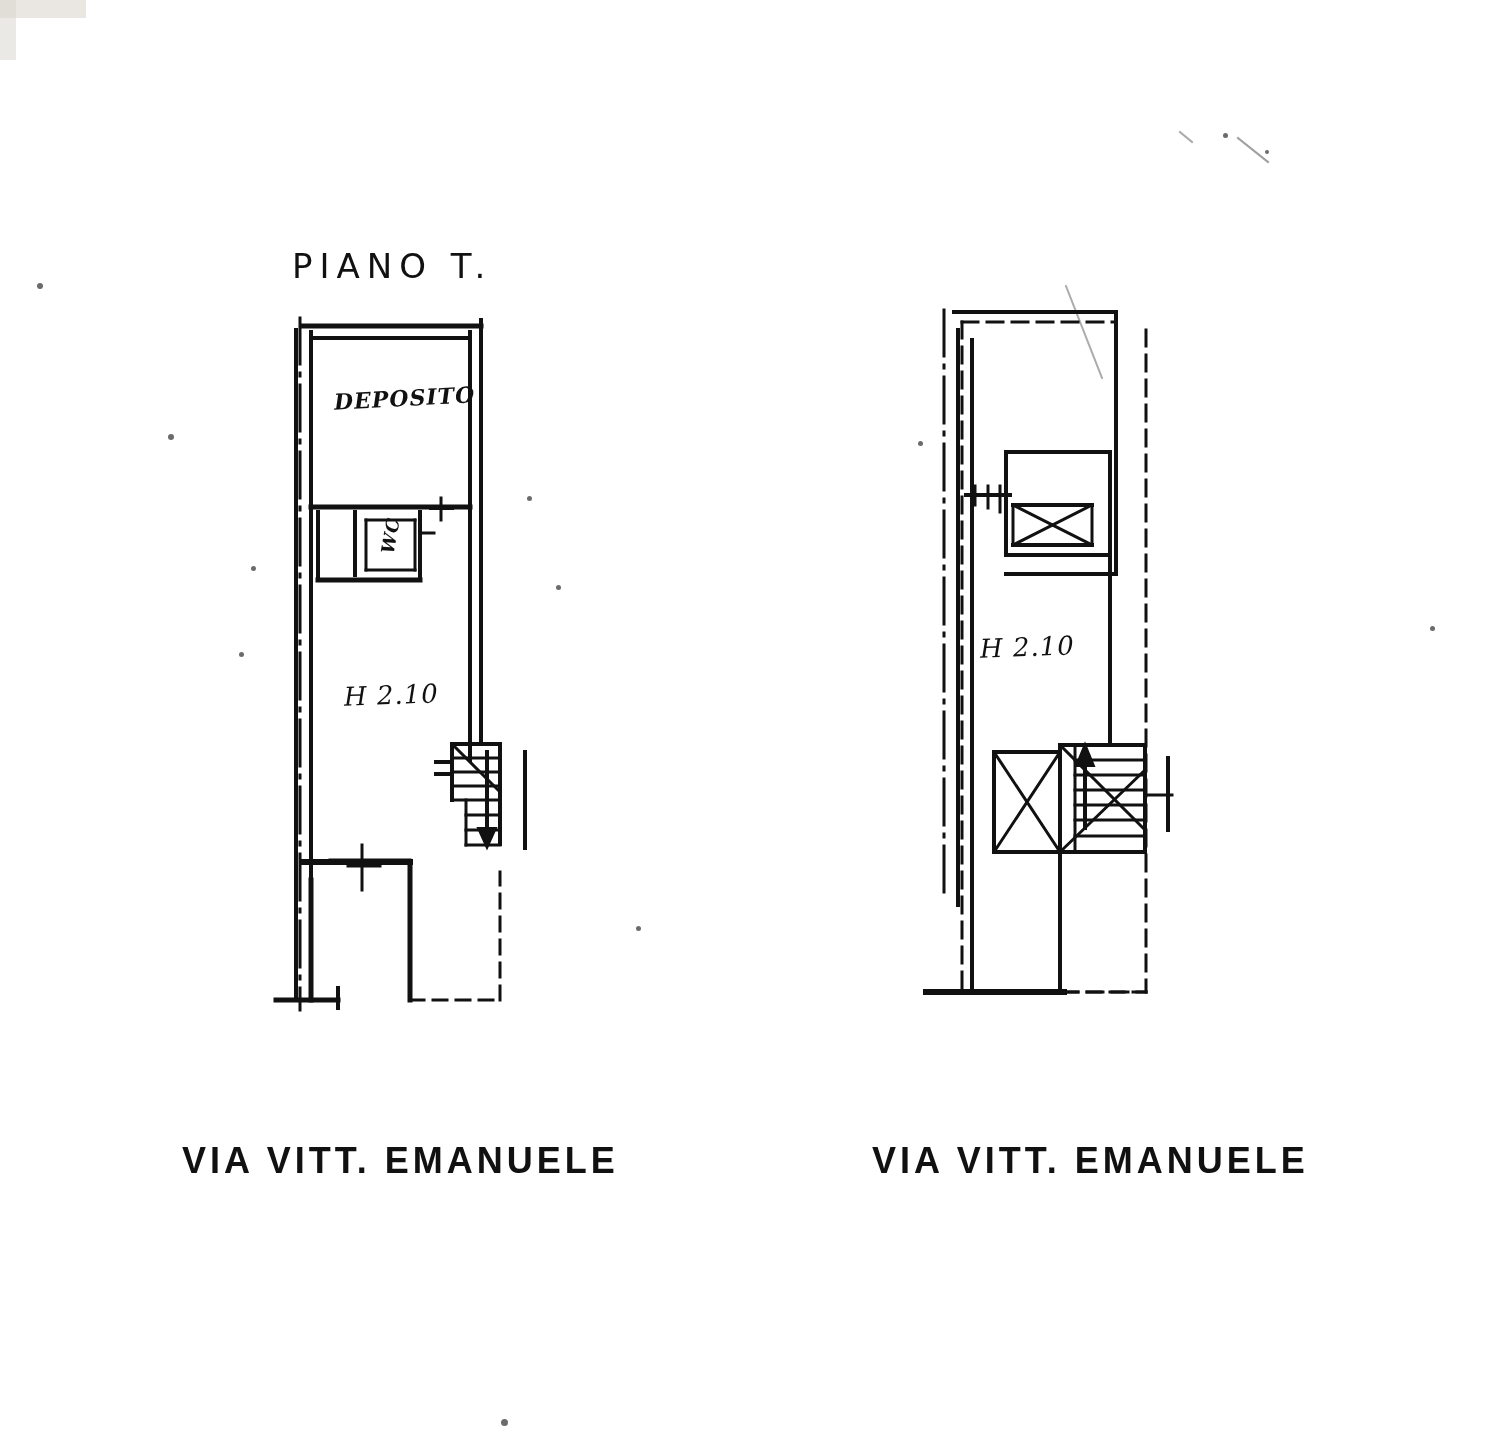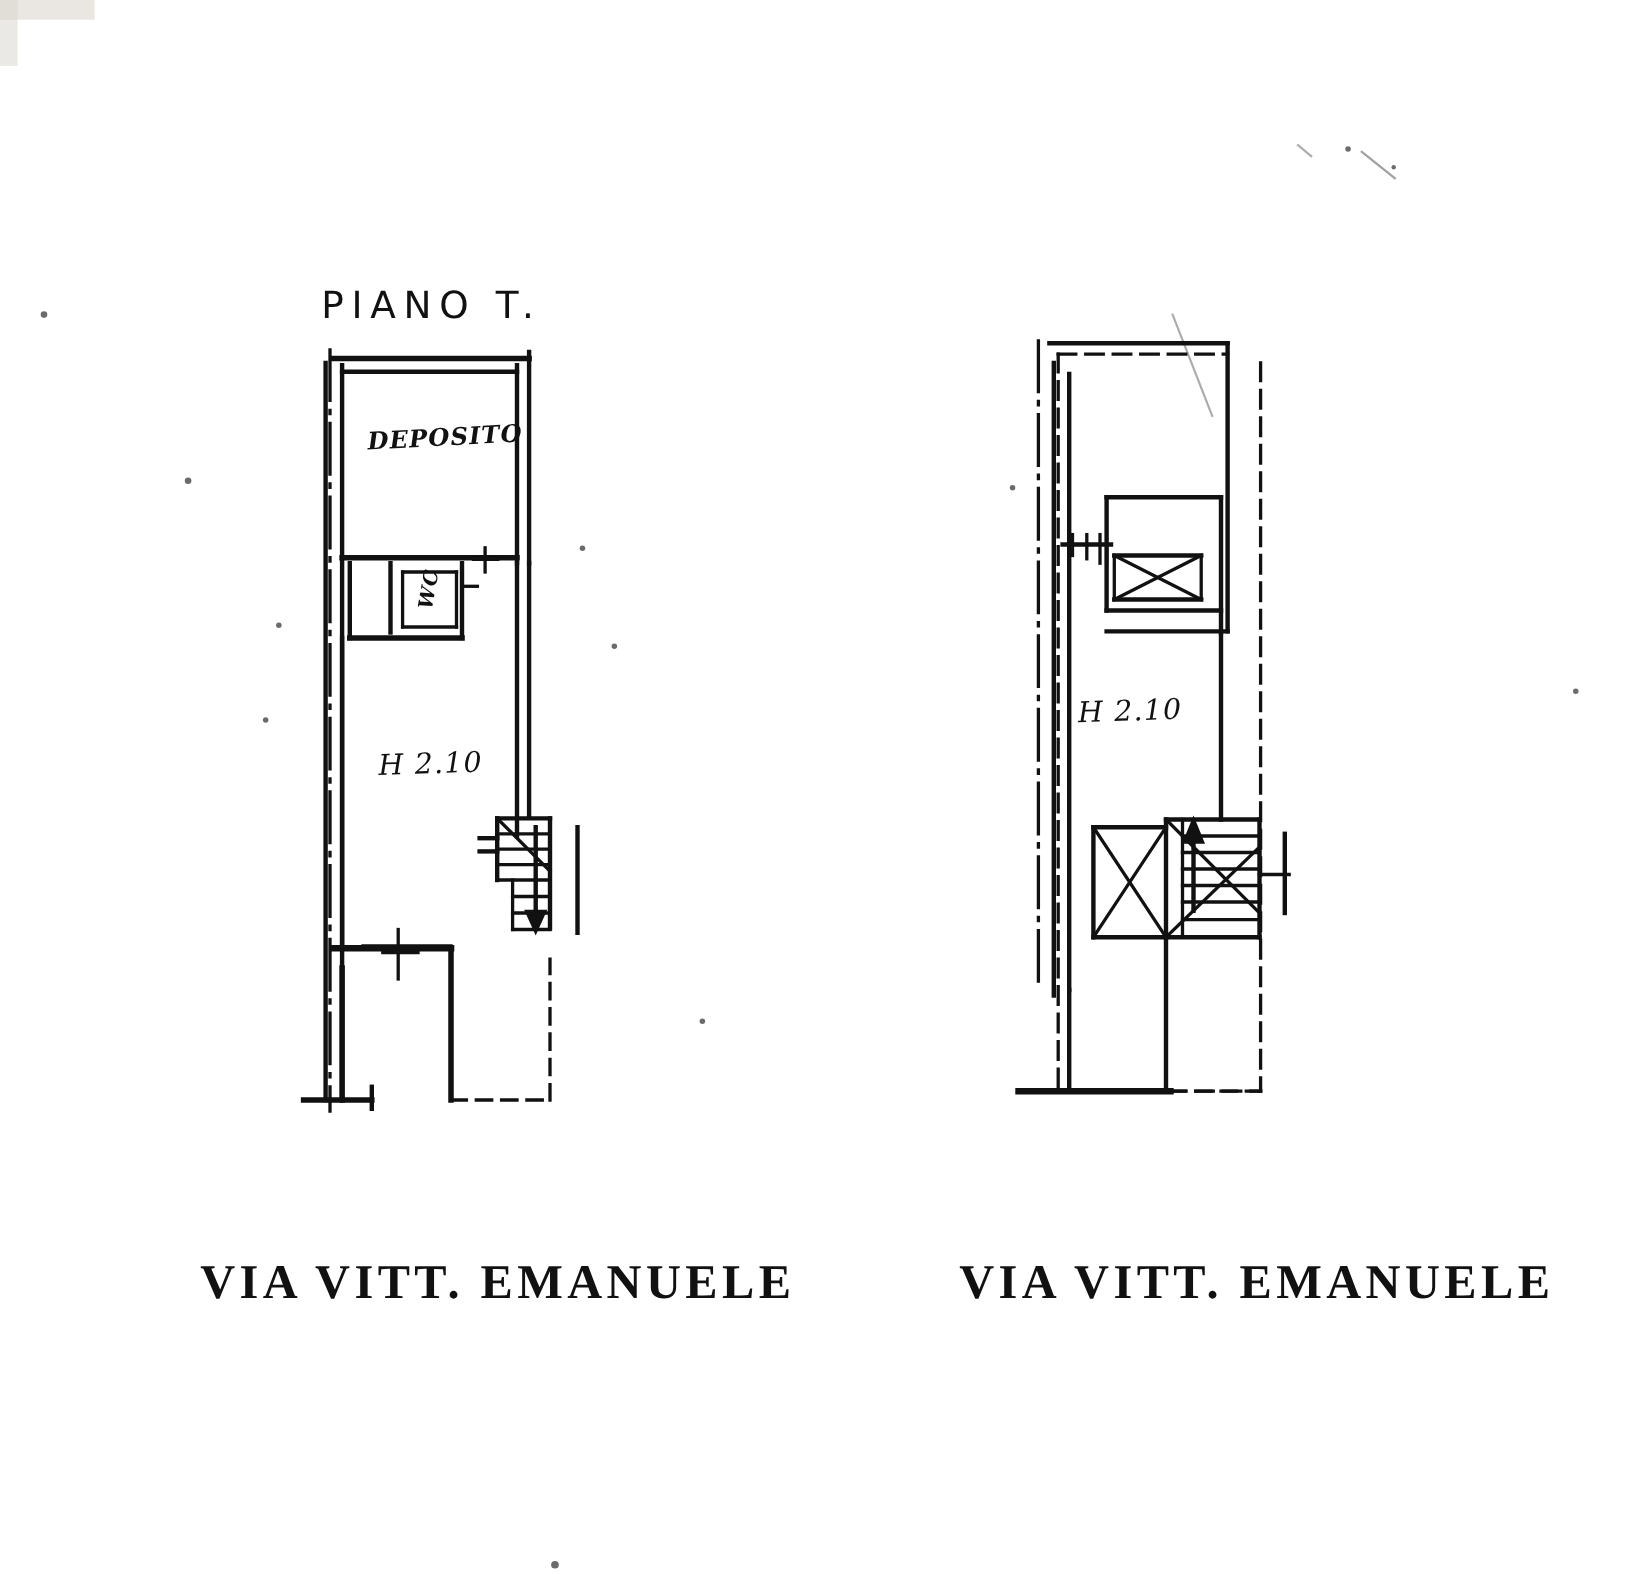--- a/index.html
+++ b/index.html
@@ -29,24 +29,24 @@
     color: #111111;
     white-space: nowrap;
   }
   .title-plan {
     font-size: 34px;
     letter-spacing: 7px;
     font-weight: 500;
     font-family: "DejaVu Sans", sans-serif;
   }
   .street-label {
-    font-size: 44px;
+    font-size: 36px;
     letter-spacing: 4px;
     font-weight: 700;
-    font-family: Liberation Serif, serif;
+    font-family: Liberation Sans, sans-serif;
   }
   .room-label {
     font-size: 22px;
     font-style: italic;
     font-weight: 700;
     font-family: "DejaVu Serif", serif;
     letter-spacing: 1px;
   }
   .height-label {
     font-size: 26px;
@@ -226,21 +226,21 @@
       <path d="M972 900 L972 988" stroke-width="4"></path>
       <path d="M926 992 L1064 992" stroke-width="6"></path>
       <path d="M1064 992 L1146 992" stroke-width="3" stroke-dasharray="14 9"></path>
 
       <path d="M1066 286 L1102 378" stroke-width="2" opacity="0.35"></path>
       <path d="M1238 138 L1268 162" stroke-width="2" opacity="0.4"></path>
       <path d="M1180 132 L1192 142" stroke-width="2" opacity="0.35"></path>
     </g>
   </svg>
 
-  <div class="label title-plan" style="left:292px;top:258px;">PIANO T.</div>
+  <div class="label title-plan" style="left:292px;top:246px;">PIANO T.</div>
 
   <div class="label room-label" style="left:334px;top:385px;transform:rotate(-3deg);">DEPOSITO</div>
 
   <div class="label room-label" style="left:372px;top:525px;font-size:18px;transform:rotate(-80deg);">WC</div>
 
   <div class="label height-label" style="left:344px;top:680px;transform:rotate(-2deg);">H 2.10</div>
 
   <div class="label height-label" style="left:980px;top:632px;transform:rotate(-2deg);">H 2.10</div>
 
   <div class="label street-label" style="left:182px;top:1140px;">VIA VITT. EMANUELE</div>

